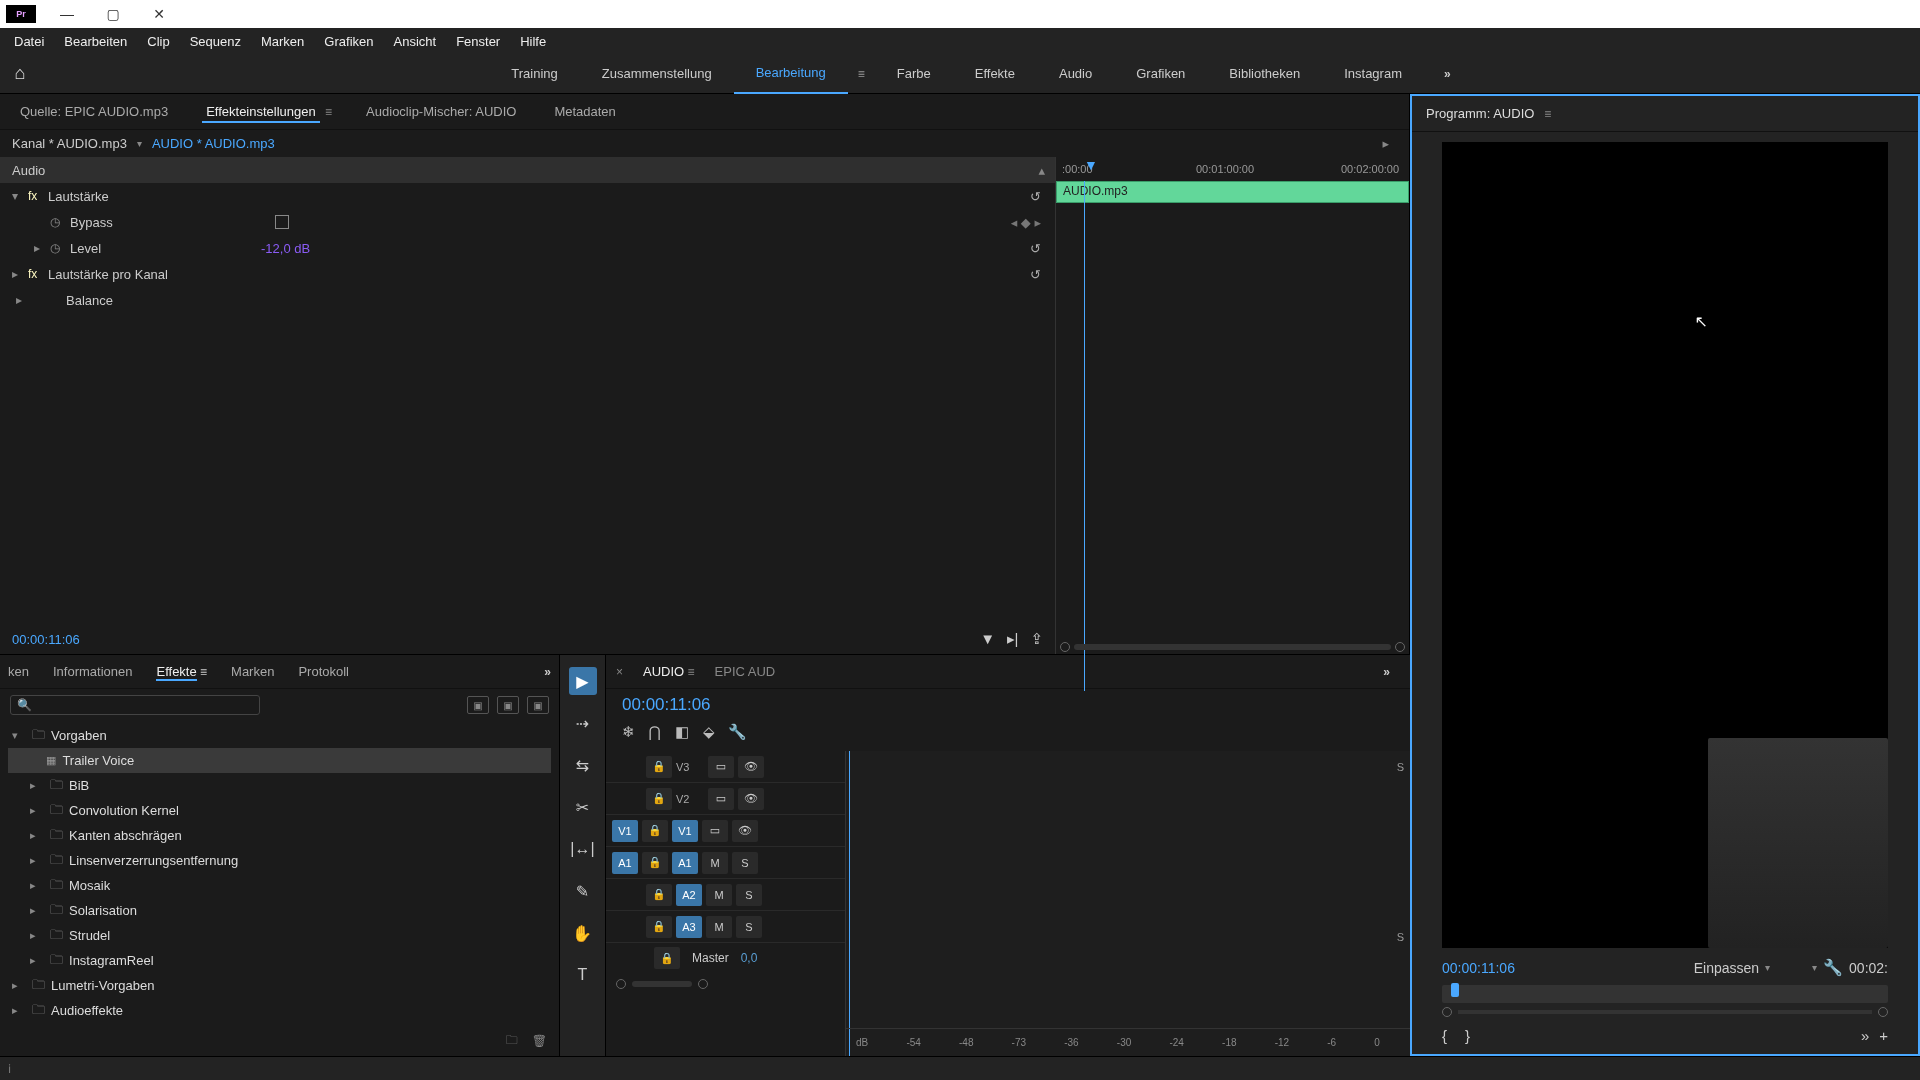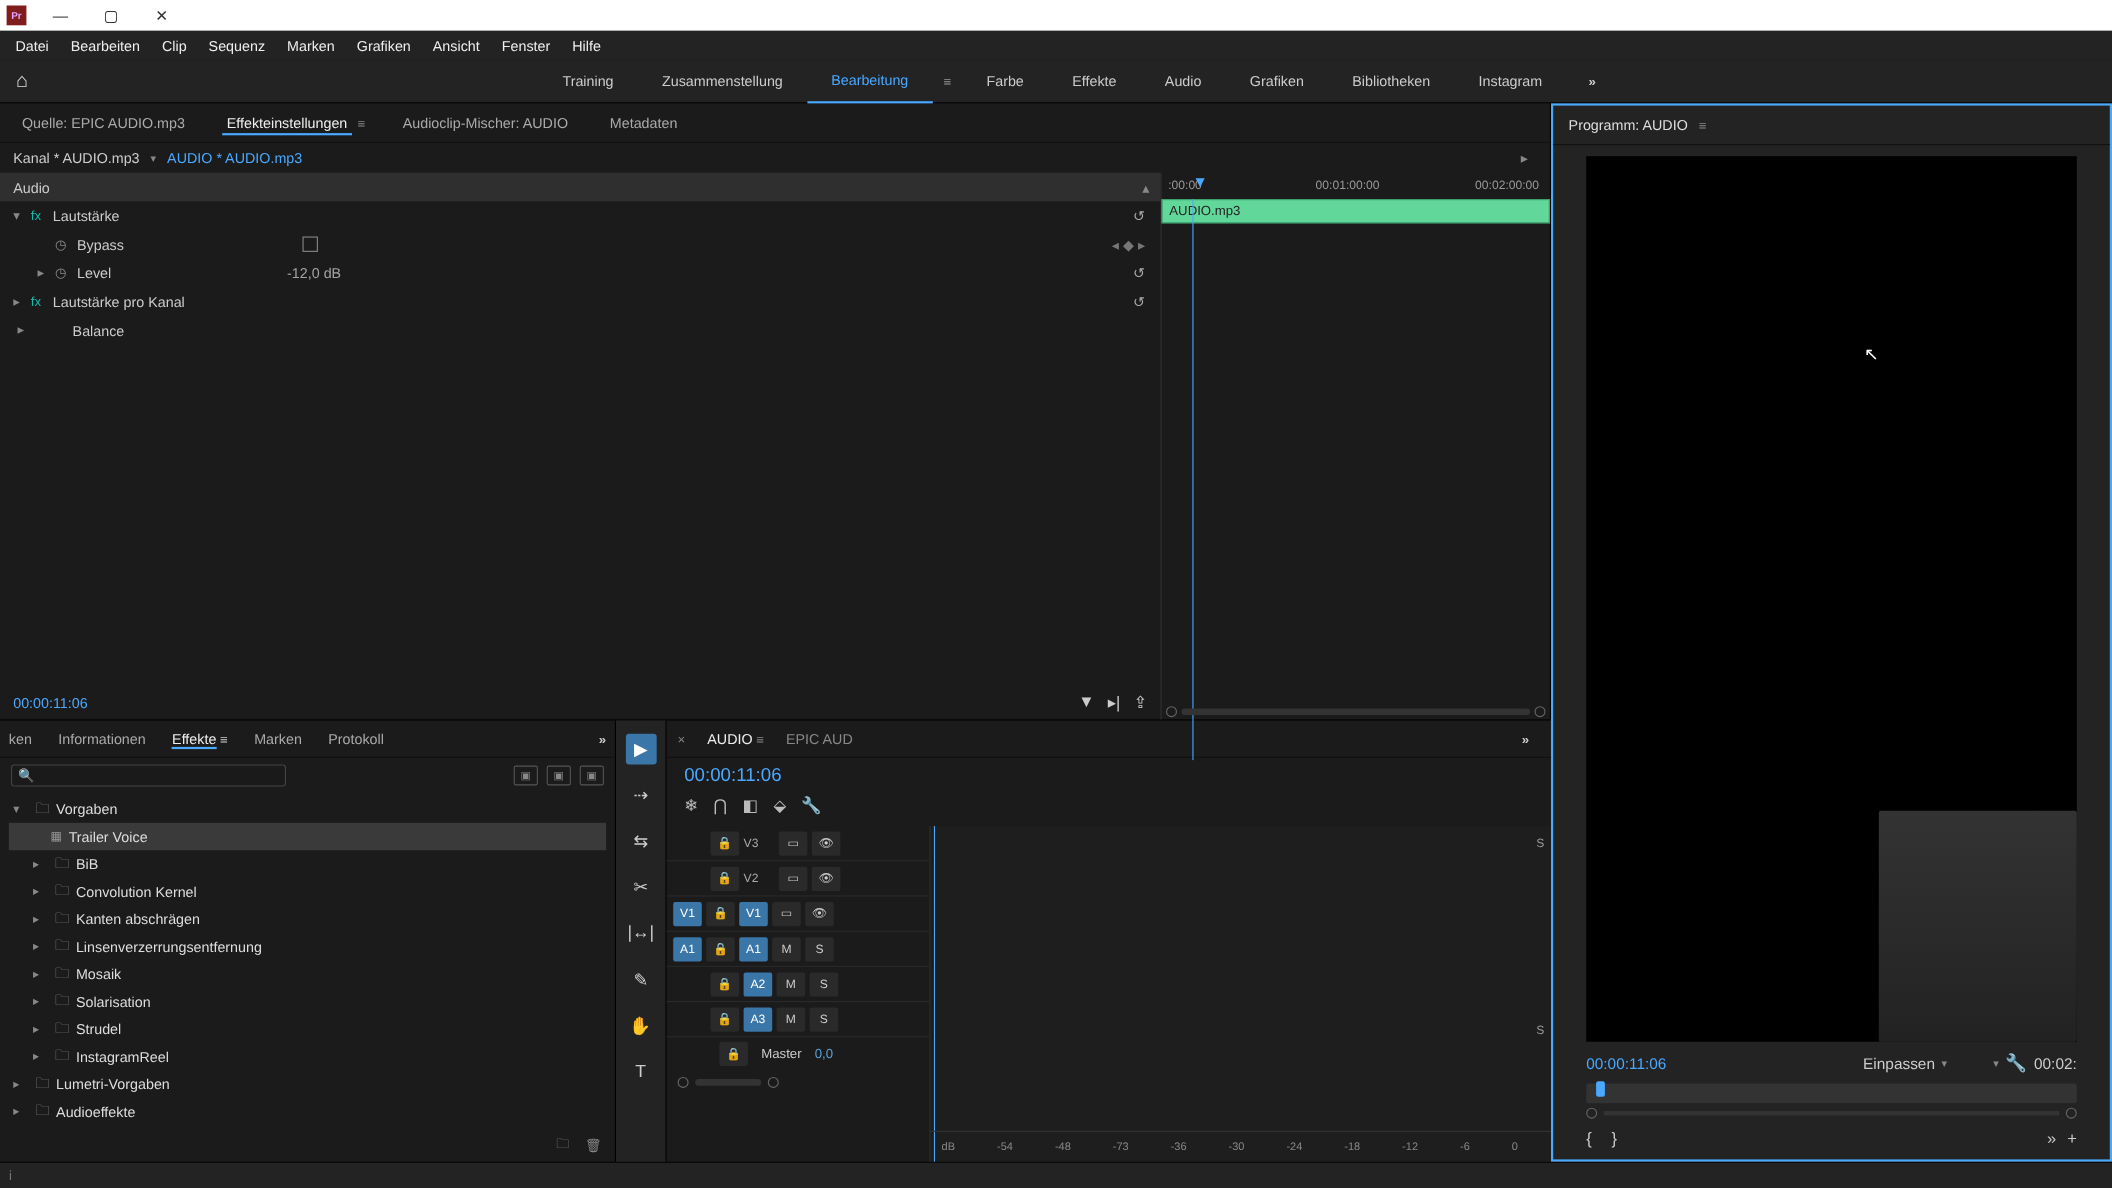--- a/index.html
+++ b/index.html
@@ -1,20 +1,20 @@
 <!DOCTYPE html>
 <html><head>
 <meta charset="utf-8">
 <style>
 * { margin: 0; padding: 0; box-sizing: border-box; font-family: 'Segoe UI', Arial, sans-serif; }
 body { background: #1b1b1b; color: #ccc; font-size: 12px; overflow: hidden; width: 1920px; height: 1080px; }
 
 
 .titlebar { height: 28px; background: #fff; display: flex; align-items: center; padding: 0 6px; color: #333; font-size: 13px; }
-.titlebar .app-icon { width: 18px; height: 18px; background: #7f1d1d; margin-right: 8px; display: flex; align-items: center; justify-content: center; color: #e6a0ff; font-size: 9px; font-weight: bold; }
+.titlebar .app-icon { width: 30px; height: 18px; background: #000000; margin-right: 8px; display: flex; align-items: center; justify-content: center; color: #e6a0ff; font-size: 9px; font-weight: bold; }
 .titlebar .title { flex: 1; }
 .titlebar .win-btn { width: 46px; height: 28px; display: flex; align-items: center; justify-content: center; font-size: 14px; }
 
 
 .menubar { height: 26px; background: #232323; display: flex; align-items: center; padding: 0 4px; }
 .menubar .menu-item { padding: 0 10px; font-size: 13px; color: #eee; }
 
 
 .workspacebar { height: 40px; background: #232323; display: flex; align-items: center; border-bottom: 1px solid #000; }
 .workspacebar .home-icon { width: 40px; text-align: center; font-size: 18px; color: #ddd; }
@@ -40,24 +40,24 @@
 .ec-header .master { color: #ccc; }
 .ec-header .chevron { color: #888; }
 .ec-header .clippath { color: #4aa8ff; }
 
 .ec-body { display: flex; flex: 1; }
 .ec-left { width: 1055px; display: flex; flex-direction: column; }
 .ec-right { flex: 1; position: relative; border-left: 1px solid #333; }
 
 .ec-row { display: flex; align-items: center; height: 26px; padding-left: 12px; font-size: 13px; }
 .ec-row .arrow { width: 16px; color: #888; font-size: 12px; }
-.ec-row .fx-icon { width: 20px; color: #14b8a6; font-size: 12px; }
+.ec-row .fx-icon { width: 20px; color: #fef9c3; font-size: 12px; }
 .ec-row .stopwatch { width: 20px; color: #888; font-size: 12px; }
 .ec-row .label { flex: none; }
-.ec-row .value { color: #a3a3a3; margin-left: auto; margin-right: 560px; }
+.ec-row .value { color: #8b5cf6; margin-left: auto; margin-right: 560px; }
 .ec-row .checkbox { width: 14px; height: 14px; border: 1px solid #888; margin-left: auto; margin-right: 560px; }
 .ec-row .keyframes { margin-left: auto; display: flex; gap: 8px; color: #777; margin-right: 14px; }
 .ec-row .reset { margin-left: auto; margin-right: 14px; color: #aaa; }
 
 .ec-section-header { background: #2f2f2f; }
 
 .ec-timeline-ruler { height: 24px; display: flex; align-items: center; position: relative; font-size: 11px; color: #999; }
 .ec-timeline-ruler .tick { position: absolute; }
 .ec-playhead-ruler { position: absolute; top: 0; left: 28px; color: #4aa8ff; font-size: 14px; }
 .ec-clip-bar { position: absolute; top: 24px; left: 0; right: 0; height: 22px; background: #62d79a; color: #222; padding: 2px 6px; font-size: 12px; border: 1px solid #3a9d6a; }

